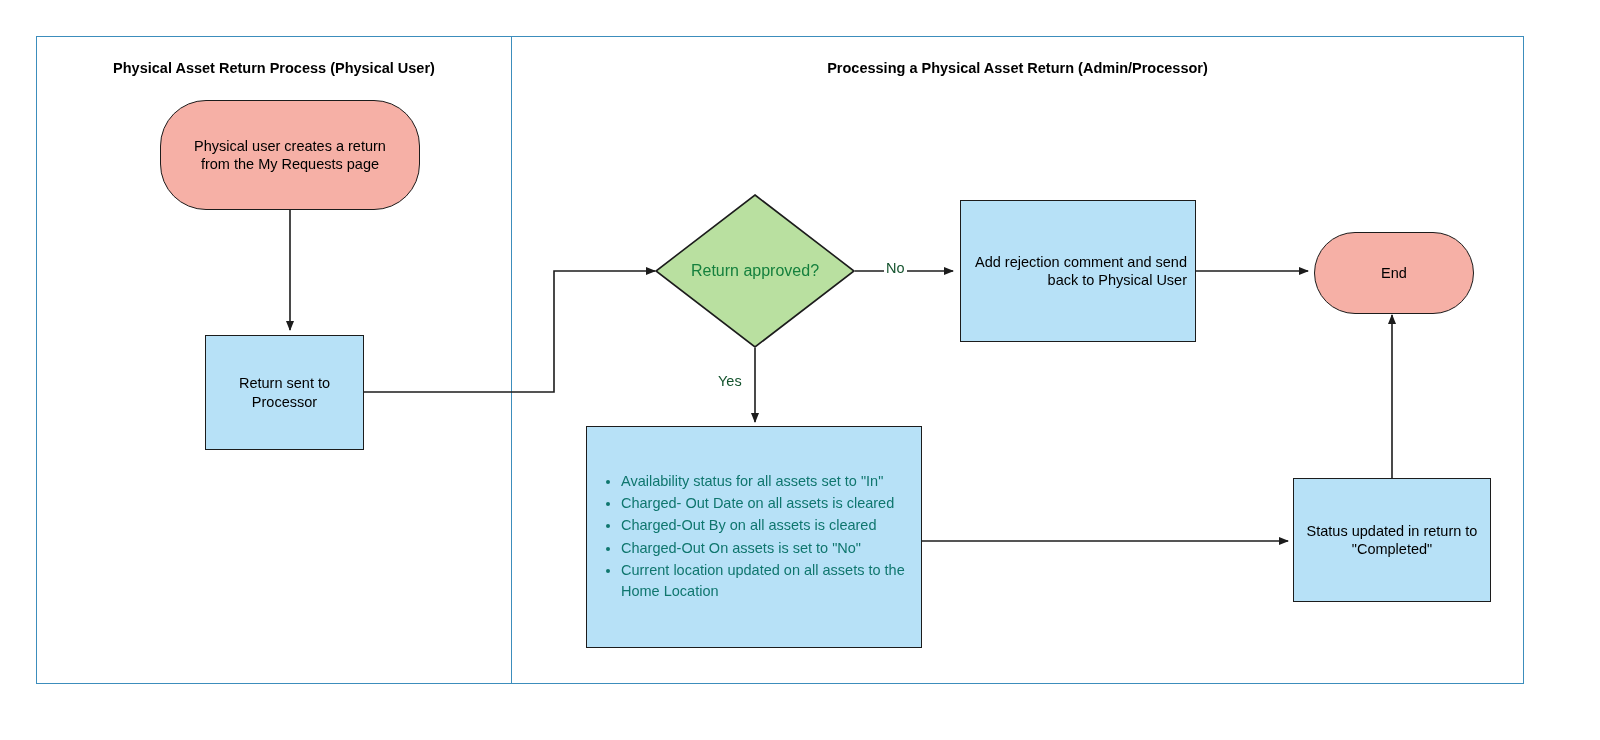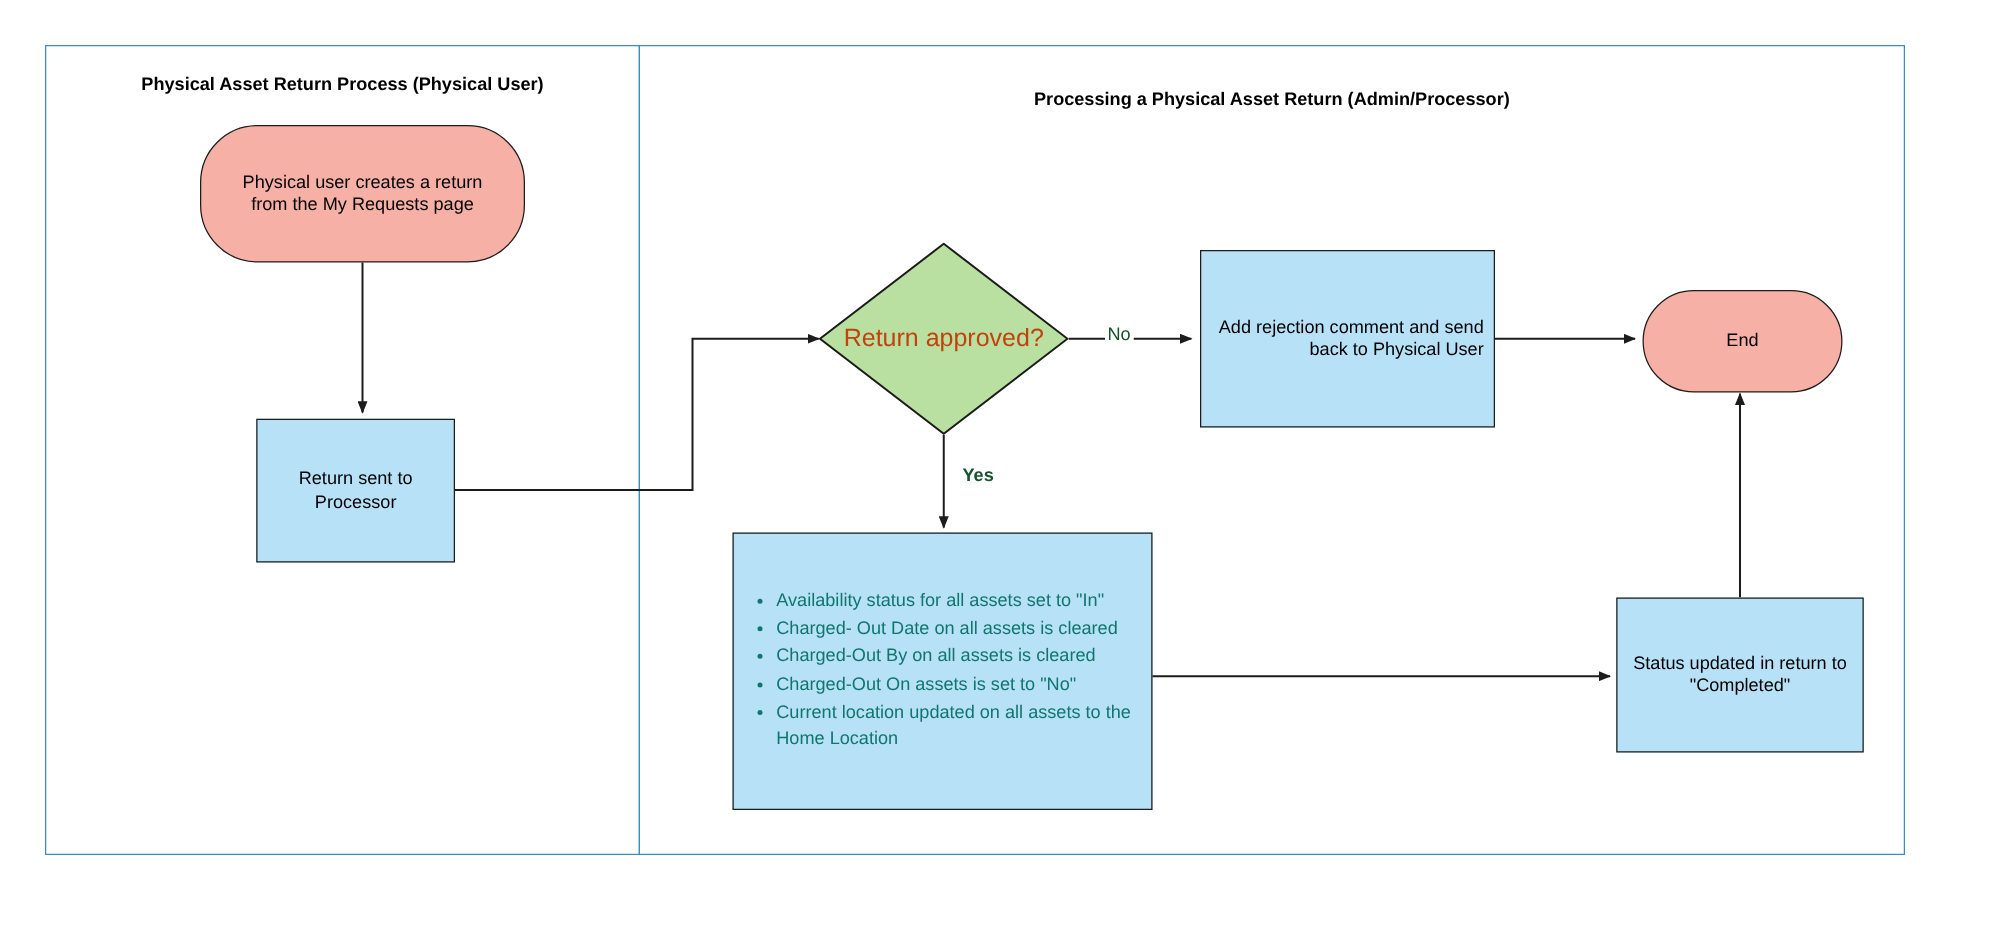--- a/index.html
+++ b/index.html
@@ -61,22 +61,22 @@
   }
   .diamond-label {
     position: absolute;
     left: 0;
     top: 0;
     width: 100%;
     height: 100%;
     display: flex;
     align-items: center;
     justify-content: center;
-    font-size: 20px;
-    color: #c2410c;
+    font-size: 16px;
+    color: #15803d;
     text-align: center;
   }
   .bullet-box {
     position: absolute;
     background: #b7e1f7;
     border: 1px solid #1c1c1c;
     box-sizing: border-box;
     display: flex;
     align-items: center;
   }
@@ -110,21 +110,21 @@
 </style>
 </head>
 <body>
 
 <div id="canvas">
 
   <div class="lane" style="left:36px; top:36px; width:476px; height:648px;"></div>
   <div class="lane" style="left:511px; top:36px; width:1013px; height:648px;"></div>
 
   <div class="lane-title" style="left:36px; top:60px; width:476px;">Physical Asset Return Process (Physical User)</div>
-  <div class="lane-title" style="left:511px; top:72px; width:1013px;">Processing a Physical Asset Return (Admin/Processor)</div>
+  <div class="lane-title" style="left:511px; top:60px; width:1013px;">Processing a Physical Asset Return (Admin/Processor)</div>
 
   <svg class="connectors" viewBox="0 0 1600 740">
     <defs>
       <marker id="arrow" markerWidth="10" markerHeight="8" refX="9" refY="4" orient="auto" markerUnits="userSpaceOnUse">
         <path d="M0,0 L10,4 L0,8 z" fill="#1c1c1c"></path>
       </marker>
     </defs>
 
     <path d="M290,210 L290,330" stroke="#1c1c1c" stroke-width="1.6" fill="none" marker-end="url(#arrow)"></path>
 
@@ -172,15 +172,15 @@
     <ul>
       <li>Availability status for all assets set to "In"</li>
       <li>Charged- Out Date on all assets is cleared</li>
       <li>Charged-Out By on all assets is cleared</li>
       <li>Charged-Out On assets  is set to "No"</li>
       <li>Current location updated on all assets to the Home Location</li>
     </ul>
   </div>
 
   <div class="edge-label" style="left:884px; top:260px;">No</div>
-  <div class="edge-label" style="left:768px; top:373px;font-weight:bold;">Yes</div>
+  <div class="edge-label" style="left:716px; top:373px;">Yes</div>
 
 </div>
 
 </body></html>

